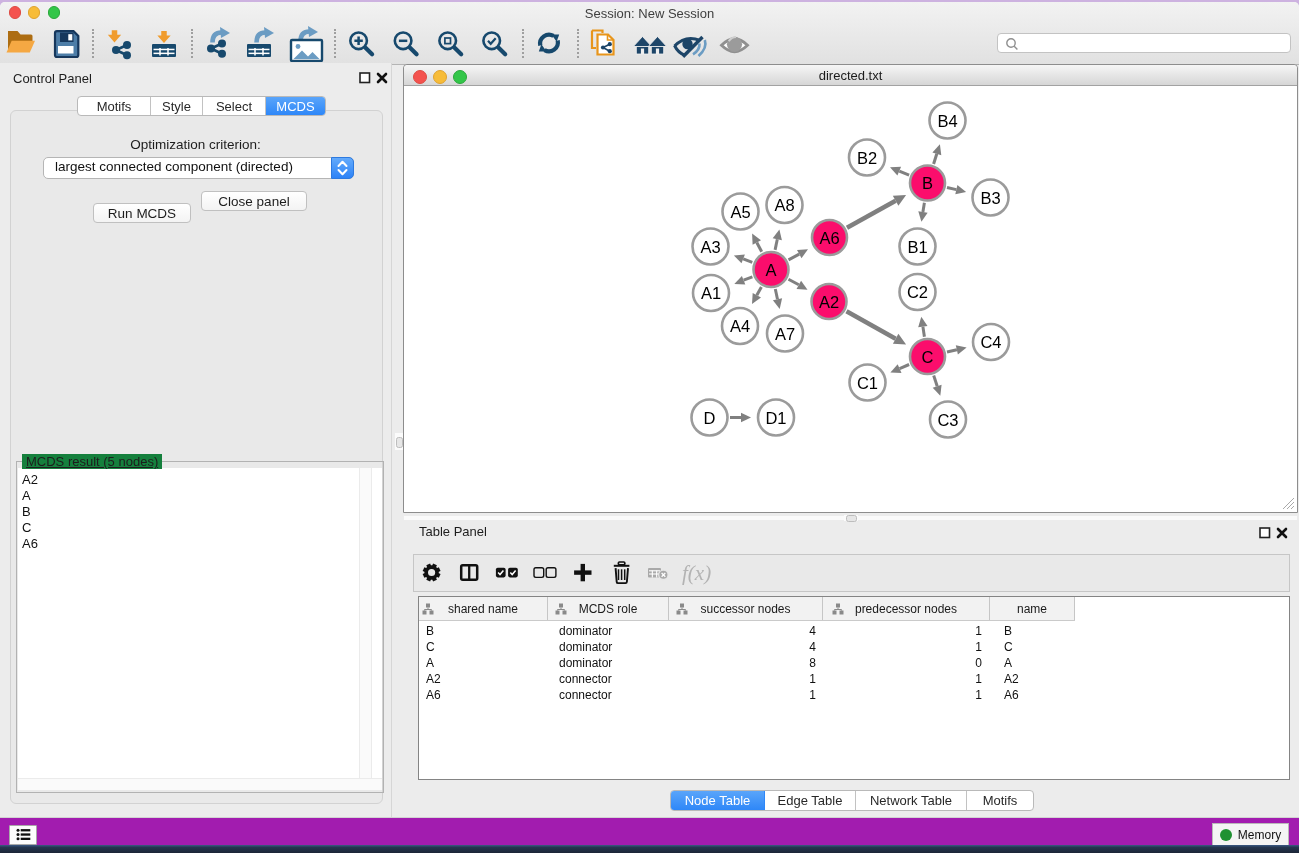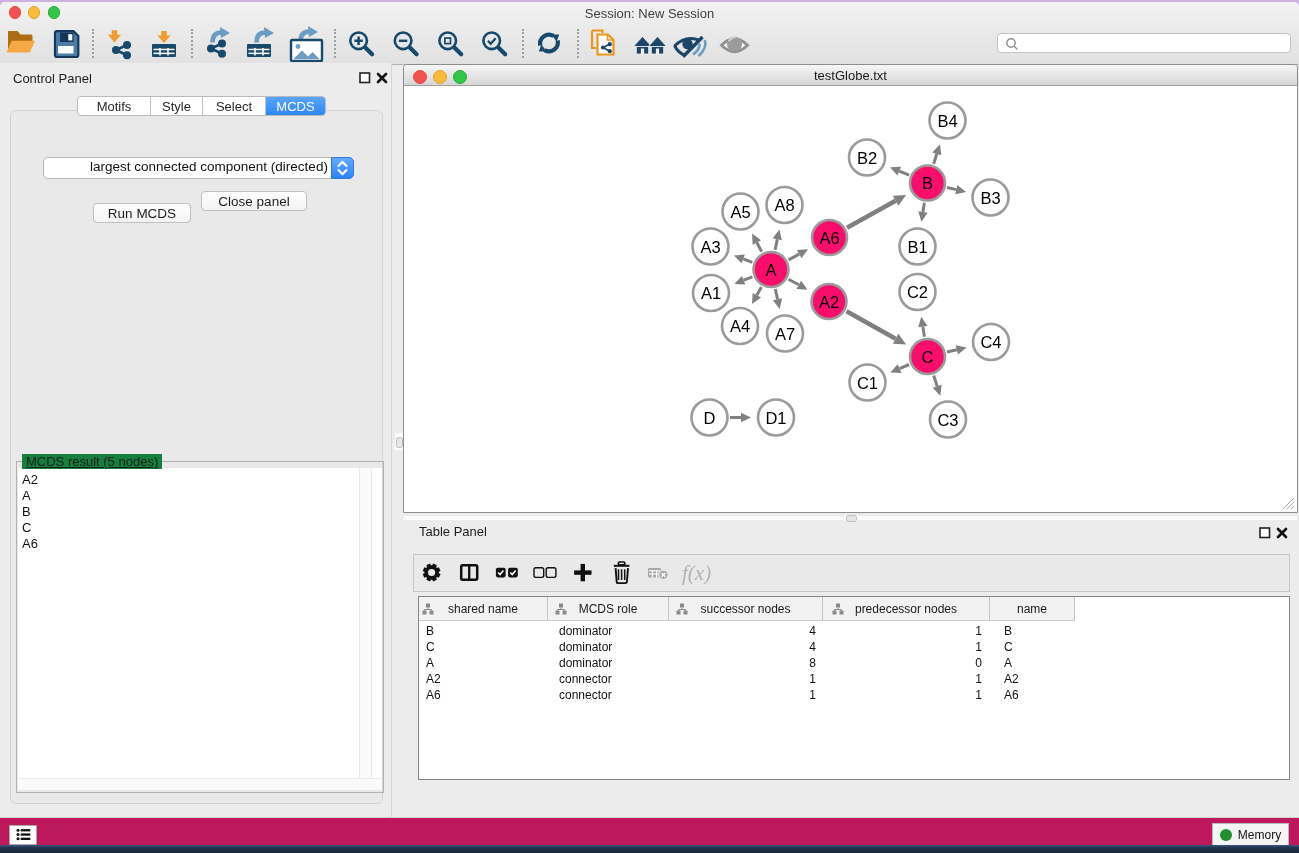--- a/index.html
+++ b/index.html
@@ -46,21 +46,21 @@
 #netname{left:0;top:3px;width:893px;text-align:center;font-size:13px;color:#1c1c1c;}
 #tp{left:403px;top:516px;width:896px;height:300px;background:#ececec;}
 #tptools{left:10px;top:36px;width:877px;height:38px;box-sizing:border-box;background:#e9e9e9;
  border:1px solid #c6c6c6;}
 #tbl{left:15px;top:78px;width:872px;height:184px;box-sizing:border-box;background:#fff;border:1px solid #848484;}
 #thead{left:0;top:0;width:656px;height:23px;background:#f2f2f2;border-bottom:1px solid #cacaca;}
 .th{position:absolute;top:0;height:23px;display:flex;align-items:center;justify-content:center;
  font-size:12px;color:#1a1a1a;border-right:1px solid #c6c6c6;}
 .trow{position:absolute;font-size:12px;color:#111;height:16px;line-height:16px;}
 #tabs2{left:267px;top:272px;}
-#statusbar{left:0;top:815px;width:1299px;height:29px;background:#be185d;border-top:1px solid #d2d2d2;}
+#statusbar{left:0;top:815px;width:1299px;height:29px;background:#a21caf;border-top:1px solid #d2d2d2;}
 #membtn{right:10px;top:5px;width:75px;height:22px;background:#f4f4f4;border:1px solid #b9b9b9;
  display:flex;align-items:center;justify-content:center;font-size:12px;color:#111;}
 #listbtn{left:9px;top:7px;width:28px;height:20px;box-sizing:border-box;background:#fdfdfd;border:1.5px solid #a9a9a9;
  border-radius:1px;}
 text{font-family:"Liberation Sans",sans-serif;}
 </style></head>
 <body>
 <div id="app" class="abs">
   <div id="header" class="abs">
     <div class="abs tl" style="left:8.5px;background:#f4524e;border:1px solid #dd4b43;"></div>
@@ -164,22 +164,23 @@
       <rect x="1" y="1" width="9.5" height="9.5" fill="#fff" stroke="#222" stroke-width="1.6"></rect>
       <path d="M19 2 L27 10 M27 2 L19 10" stroke="#111" stroke-width="2.6" stroke-linecap="round"></path>
     </svg>
     <div id="cpinset" class="abs"></div>
     <div class="seg abs" style="left:77px;top:33px;height:18px;">
       <div style="width:72px;">Motifs</div>
       <div style="width:51px;">Style</div>
       <div style="width:62px;">Select</div>
       <div class="sel" style="width:59px;">MCDS</div>
     </div>
+    <div id="optlabel" class="abs">Optimization criterion:</div>
     <div id="dropdown" class="abs">
-      <span class="abs" style="left:11px;top:1px;margin-left:35px;">largest connected component (directed)</span>
+      <span class="abs" style="left:11px;top:1px;">largest connected component (directed)</span>
       <div id="ddcap" class="abs">
         <svg width="21" height="20" viewBox="0 0 21 20">
           <path d="M6.5 8 L10.5 3.8 L14.5 8" fill="none" stroke="#fff" stroke-width="2" stroke-linecap="round" stroke-linejoin="round"></path>
           <path d="M6.5 12 L10.5 16.2 L14.5 12" fill="none" stroke="#fff" stroke-width="2" stroke-linecap="round" stroke-linejoin="round"></path>
         </svg>
       </div>
     </div>
     <div class="macbtn abs" style="left:93px;top:128px;width:96px;height:18px;margin-top:12px;">Run MCDS</div>
     <div class="macbtn abs" style="left:201px;top:128px;width:104px;height:18px;">Close panel</div>
     <div id="groupbox" class="abs">
@@ -190,21 +191,21 @@
         <div id="hscroll" class="abs"></div>
       </div>
     </div>
   </div>
 
   <div id="netwin" class="abs">
     <div id="nettitle" class="abs">
       <div class="abs tl" style="left:9px;top:4.5px;width:12px;height:12px;background:#f4524e;border:1px solid #dd4b43;"></div>
       <div class="abs tl" style="left:29px;top:4.5px;width:12px;height:12px;background:#f7bc38;border:1px solid #dfa32f;"></div>
       <div class="abs tl" style="left:49px;top:4.5px;width:12px;height:12px;background:#33c649;border:1px solid #2aa73b;"></div>
-      <div id="netname" class="abs">testGlobe.txt</div>
+      <div id="netname" class="abs">directed.txt</div>
     </div>
     <svg class="abs" style="left:0;top:21px;" width="893" height="427" viewBox="0 0 893 427">
         <line x1="357.7" y1="165.8" x2="352.8" y2="156.5" stroke="#808080" stroke-width="3.0"></line>
 <polygon points="348.1,147.6 357.0,154.3 348.6,158.7" fill="#808080"></polygon>
 <line x1="371.1" y1="163.9" x2="373.3" y2="153.3" stroke="#808080" stroke-width="3.0"></line>
 <polygon points="375.4,143.5 377.9,154.2 368.7,152.3" fill="#808080"></polygon>
 <line x1="348.3" y1="176.4" x2="339.2" y2="172.9" stroke="#808080" stroke-width="3.0"></line>
 <polygon points="329.9,169.4 340.9,168.5 337.5,177.3" fill="#808080"></polygon>
 <line x1="348.4" y1="190.8" x2="339.6" y2="194.2" stroke="#808080" stroke-width="3.0"></line>
 <polygon points="330.3,197.9 337.9,189.9 341.3,198.6" fill="#808080"></polygon>
@@ -379,20 +380,26 @@
 <div class="trow" style="left:140px;top:74px;">connector</div>
 <div class="trow" style="left:300px;top:74px;width:97px;text-align:right;">1</div>
 <div class="trow" style="left:460px;top:74px;width:103px;text-align:right;">1</div>
 <div class="trow" style="left:585px;top:74px;">A2</div>
 <div class="trow" style="left:7px;top:90px;">A6</div>
 <div class="trow" style="left:140px;top:90px;">connector</div>
 <div class="trow" style="left:300px;top:90px;width:97px;text-align:right;">1</div>
 <div class="trow" style="left:460px;top:90px;width:103px;text-align:right;">1</div>
 <div class="trow" style="left:585px;top:90px;">A6</div>
     </div>
+    <div class="seg abs" id="tabs2" style="height:19px;">
+      <div class="sel" style="width:93px;">Node Table</div>
+      <div style="width:90px;">Edge Table</div>
+      <div style="width:110px;">Network Table</div>
+      <div style="width:66px;">Motifs</div>
+    </div>
   </div>
 
   <div class="abs" style="left:404px;top:513.5px;width:893px;height:4.5px;background:#fafafa;"></div>
   <div class="abs" style="left:844px;top:513px;width:14px;height:6px;background:#fbfbfb;"></div>
   <div class="abs" style="left:846px;top:513px;width:9px;height:4.5px;background:#e6e6e6;border:1px solid #bdbdbd;border-radius:2.5px;"></div>
   <div class="abs" style="left:394.5px;top:431px;width:8px;height:17px;background:#fbfbfb;"></div>
   <div class="abs" style="left:396px;top:434.5px;width:5px;height:9px;background:#e6e6e6;border:1px solid #bdbdbd;border-radius:2.5px;"></div>
   <div id="statusbar" class="abs">
     <div id="listbtn" class="abs">
       <svg width="25" height="17" viewBox="0 0 25 17">

